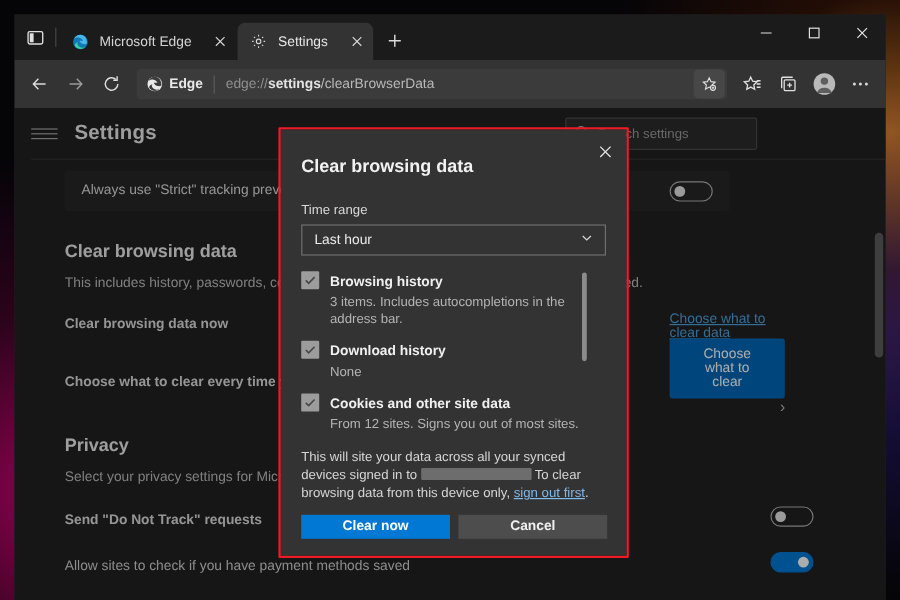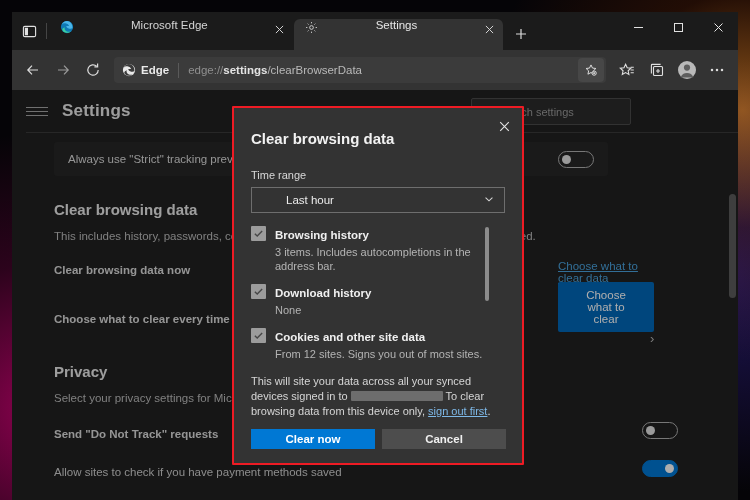--- a/index.html
+++ b/index.html
@@ -57,25 +57,25 @@
   .tab-sep {
     width: 1px;
     height: 16px;
     background: #454545;
     margin: 0 2px 11px 0;
     flex: none;
   }
   .tab {
     height: 31px;
     display: flex;
+    align-items: center;
     padding: 0 4px 0 10px;
     border-radius: 6px 6px 0 0;
     flex: none;
     min-width: 0;
-    gap: 48px;
   }
   .tab.inactive { background: transparent; }
   .tab.active { background: #333333; }
   .tab-favicon {
     width: 16px;
     height: 16px;
     flex: none;
     display: flex;
     align-items: center;
     justify-content: center;
@@ -400,21 +400,21 @@
     width: 254px;
     height: 26px;
     border: 1px solid #6e6e6e;
     background: #333333;
     box-sizing: border-box;
     display: flex;
     align-items: center;
     justify-content: space-between;
     padding: 0 9px 0 10px;
   }
-  .dlg-select .sv { font-size: 11.5px; color: #ececec; margin-left: 24px; }
+  .dlg-select .sv { font-size: 11.5px; color: #ececec; }
   .dlg-list {
     position: relative;
     margin: 12px 0 0 0;
     padding: 0 0 0 17px;
     width: 254px;
     height: 143px;
     overflow: hidden;
   }
   .dlg-list-scroll {
     position: absolute;

